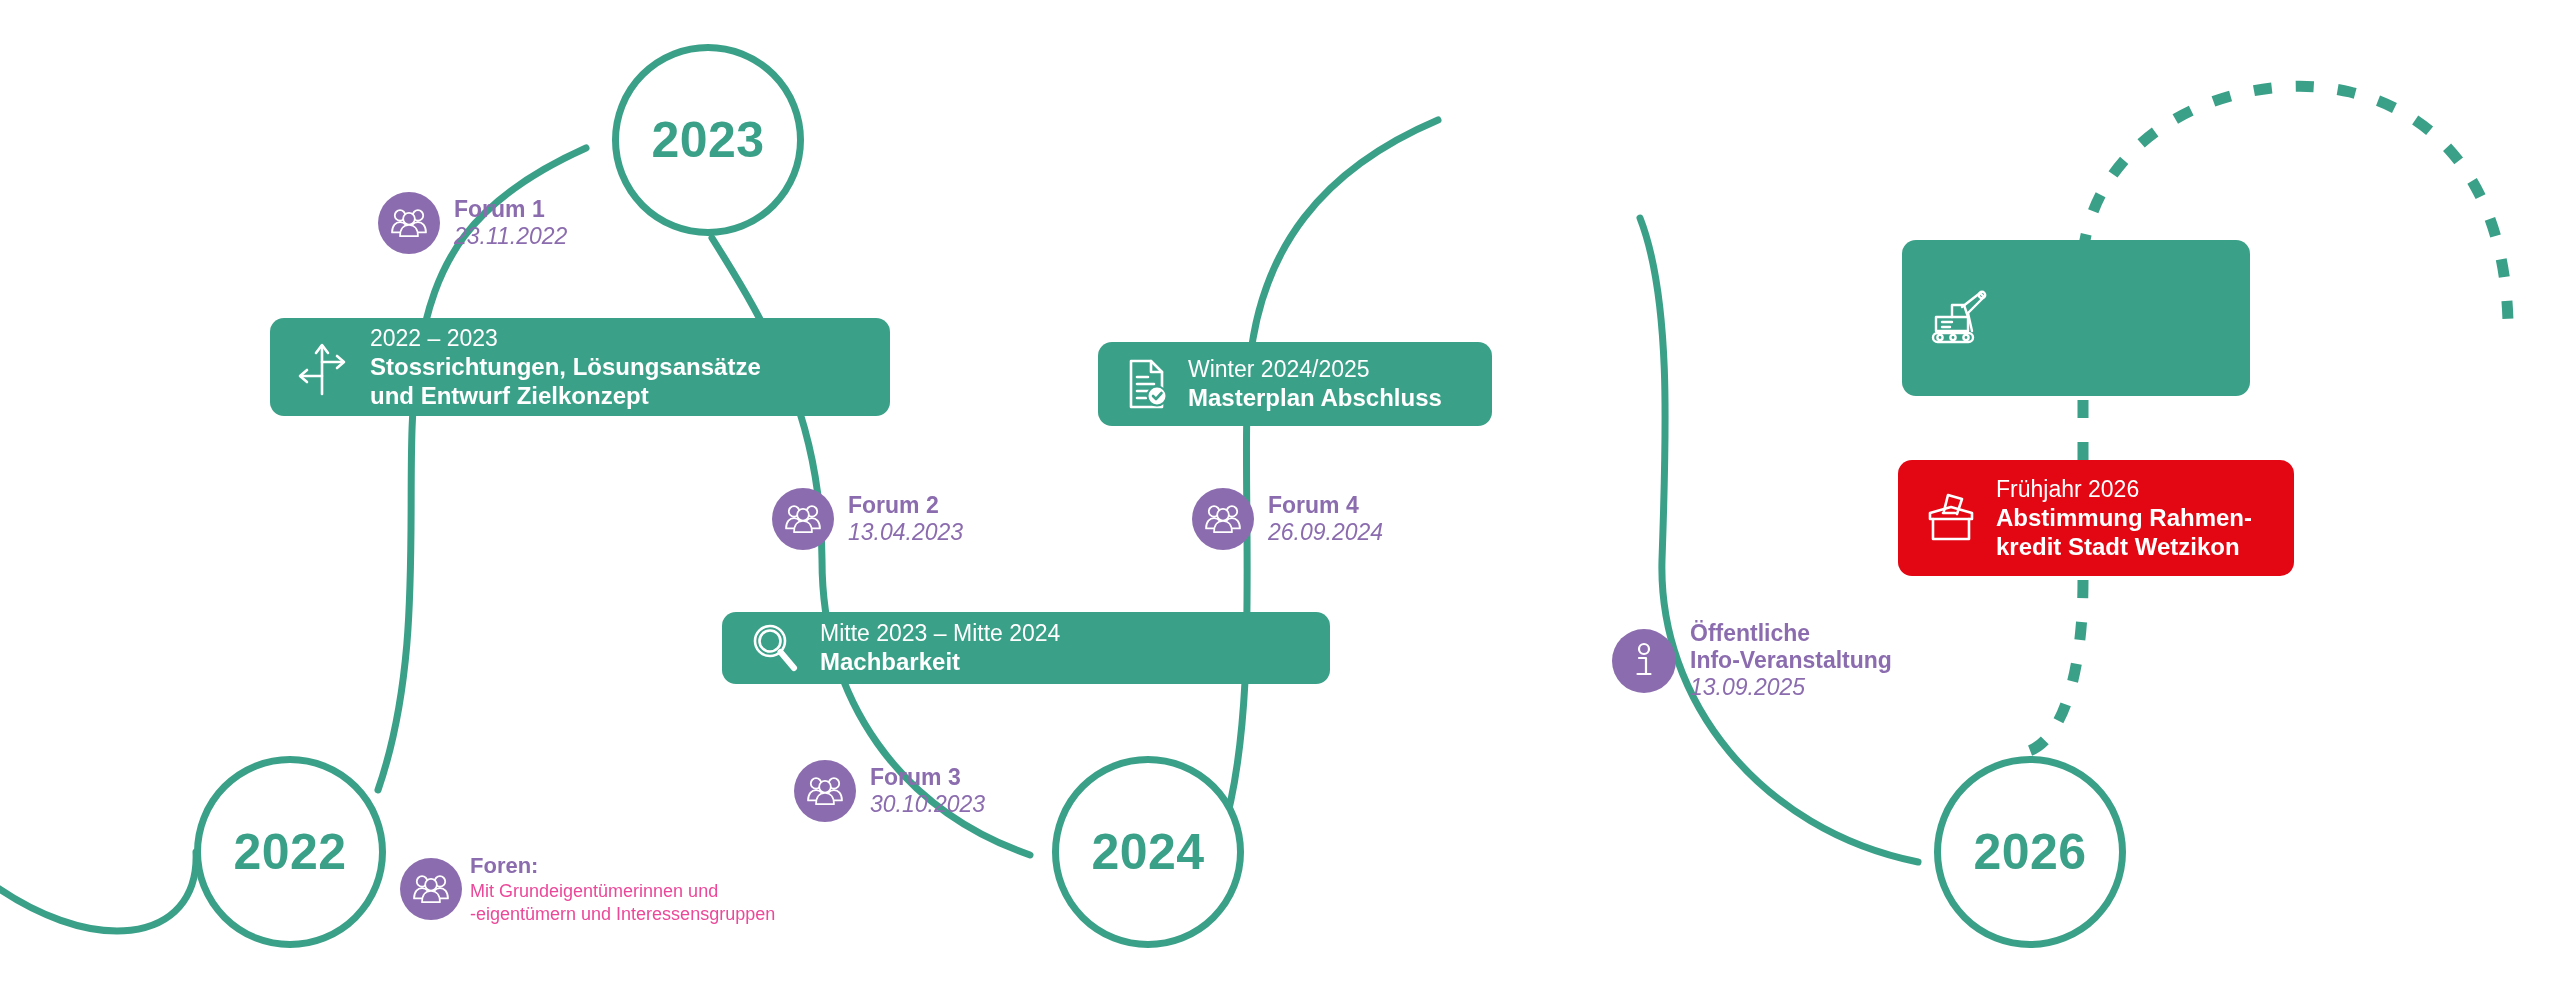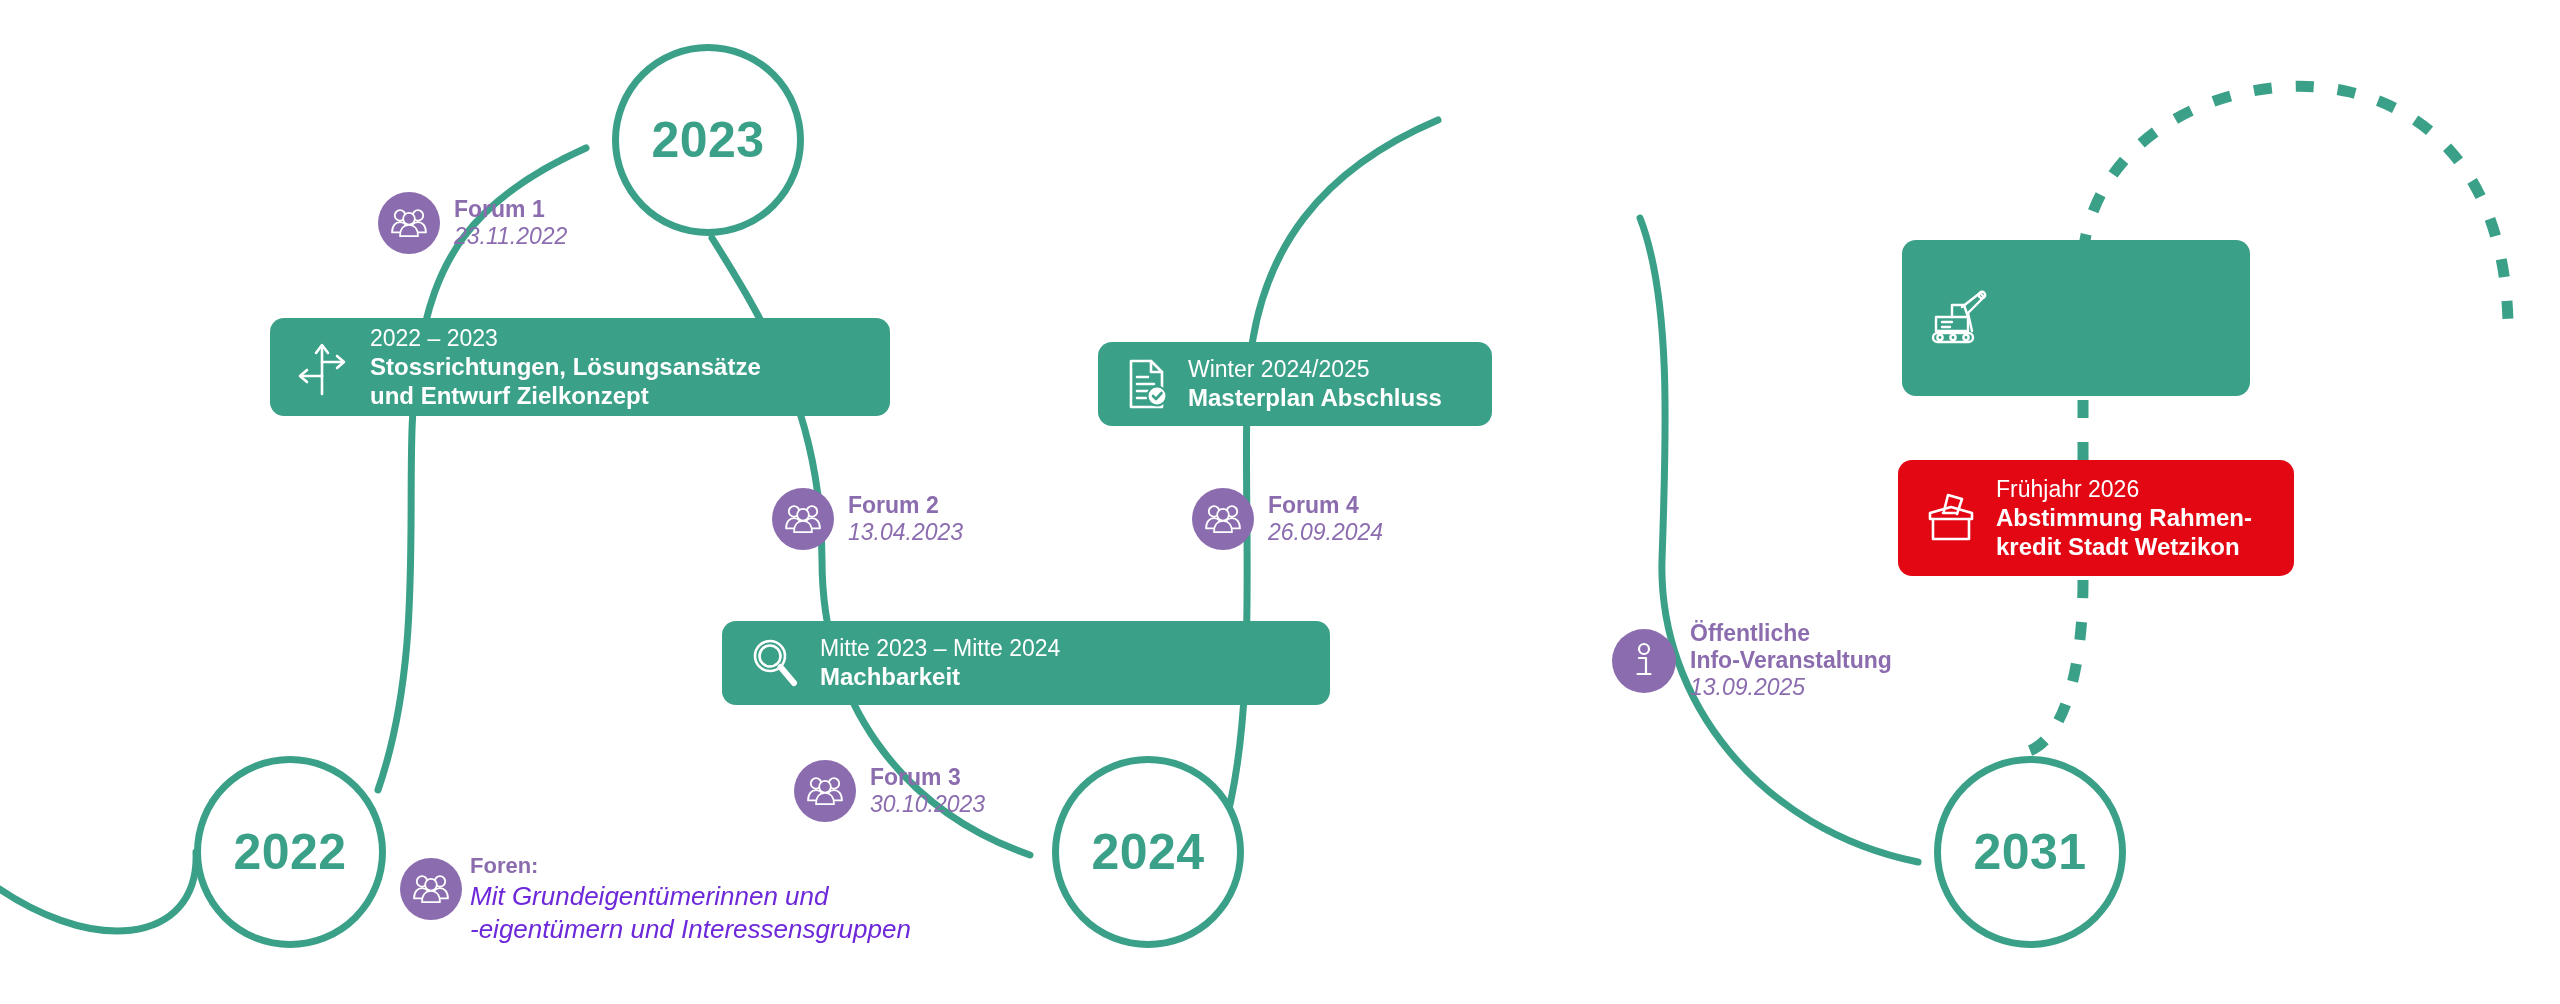--- a/index.html
+++ b/index.html
@@ -108,24 +108,23 @@
     margin-top: 6px;
   }
   .legend .ltext { line-height: 1.28; white-space: nowrap; }
   .legend .ltitle {
     font-size: 22px;
     font-weight: bold;
     color: #8B6CAE;
     display: block;
   }
   .legend .lline {
-    font-size: 26px;
-    color: #6d28d9;
-    display: block;
-    font-style: italic;
+    font-size: 18px;
+    color: #ec4899;
+    display: block;
   }
 
   
   .box {
     position: absolute;
     border-radius: 14px;
     display: flex;
     align-items: center;
     gap: 18px;
     padding: 18px 26px;
@@ -188,42 +187,42 @@
   <div class="year-node" style="left:612px; top:44px;">
     <span class="year-label">2023</span>
   </div>
 
   <div class="year-node" style="left:1052px; top:756px;">
     <span class="year-label">2024</span>
   </div>
 
 
   <div class="year-node" style="left:1934px; top:756px;">
-    <span class="year-label">2031</span>
+    <span class="year-label">2026</span>
   </div>
 
   <div class="box teal" style="left:270px; top:318px; width:620px; height:98px;">
     <span class="bicon">
       <svg width="56" height="62" viewBox="0 0 56 62" fill="none" stroke="#ffffff" stroke-width="2.6" stroke-linecap="round" stroke-linejoin="round">
         <path d="M26,58 L26,10"></path>
         <path d="M20,17 L26,9 L32,17"></path>
         <path d="M26,26 C34,26 40,26 47,26"></path>
         <path d="M41,20 L48,26 L41,32"></path>
         <path d="M26,40 C18,40 12,40 5,40"></path>
         <path d="M11,34 L4,40 L11,46"></path>
       </svg>
     </span>
     <span class="btext">
       <span class="bsub">2022 – 2023</span>
       <span class="bmain">Stossrichtungen, Lösungsansätze</span>
       <span class="bmain">und Entwurf Zielkonzept</span>
     </span>
   </div>
 
-  <div class="box teal" style="left:722px; top:612px; width:608px; height:84px;margin-top:9px;">
+  <div class="box teal" style="left:722px; top:612px; width:608px; height:72px;">
     <span class="bicon">
       <svg width="54" height="56" viewBox="0 0 54 56" fill="none" stroke="#ffffff" stroke-width="2.6" stroke-linecap="round" stroke-linejoin="round">
         <circle cx="22" cy="21" r="15"></circle>
         <circle cx="22" cy="21" r="10.5"></circle>
         <path d="M32.5,32 L46,48" stroke-width="6"></path>
       </svg>
     </span>
     <span class="btext">
       <span class="bsub">Mitte 2023 – Mitte 2024</span>
       <span class="bmain">Machbarkeit</span>

